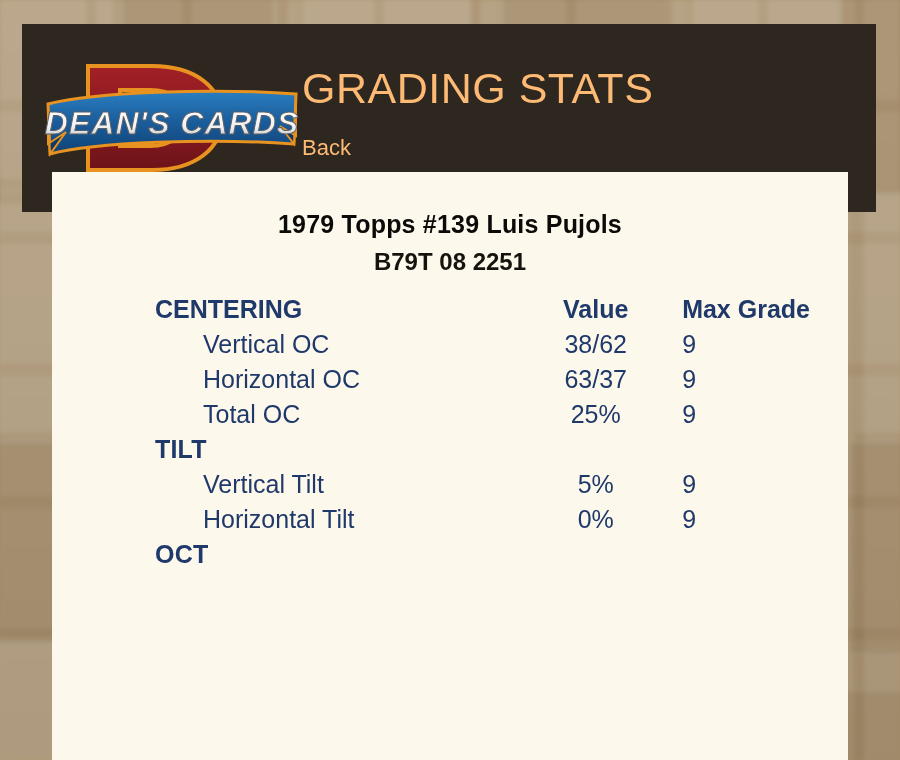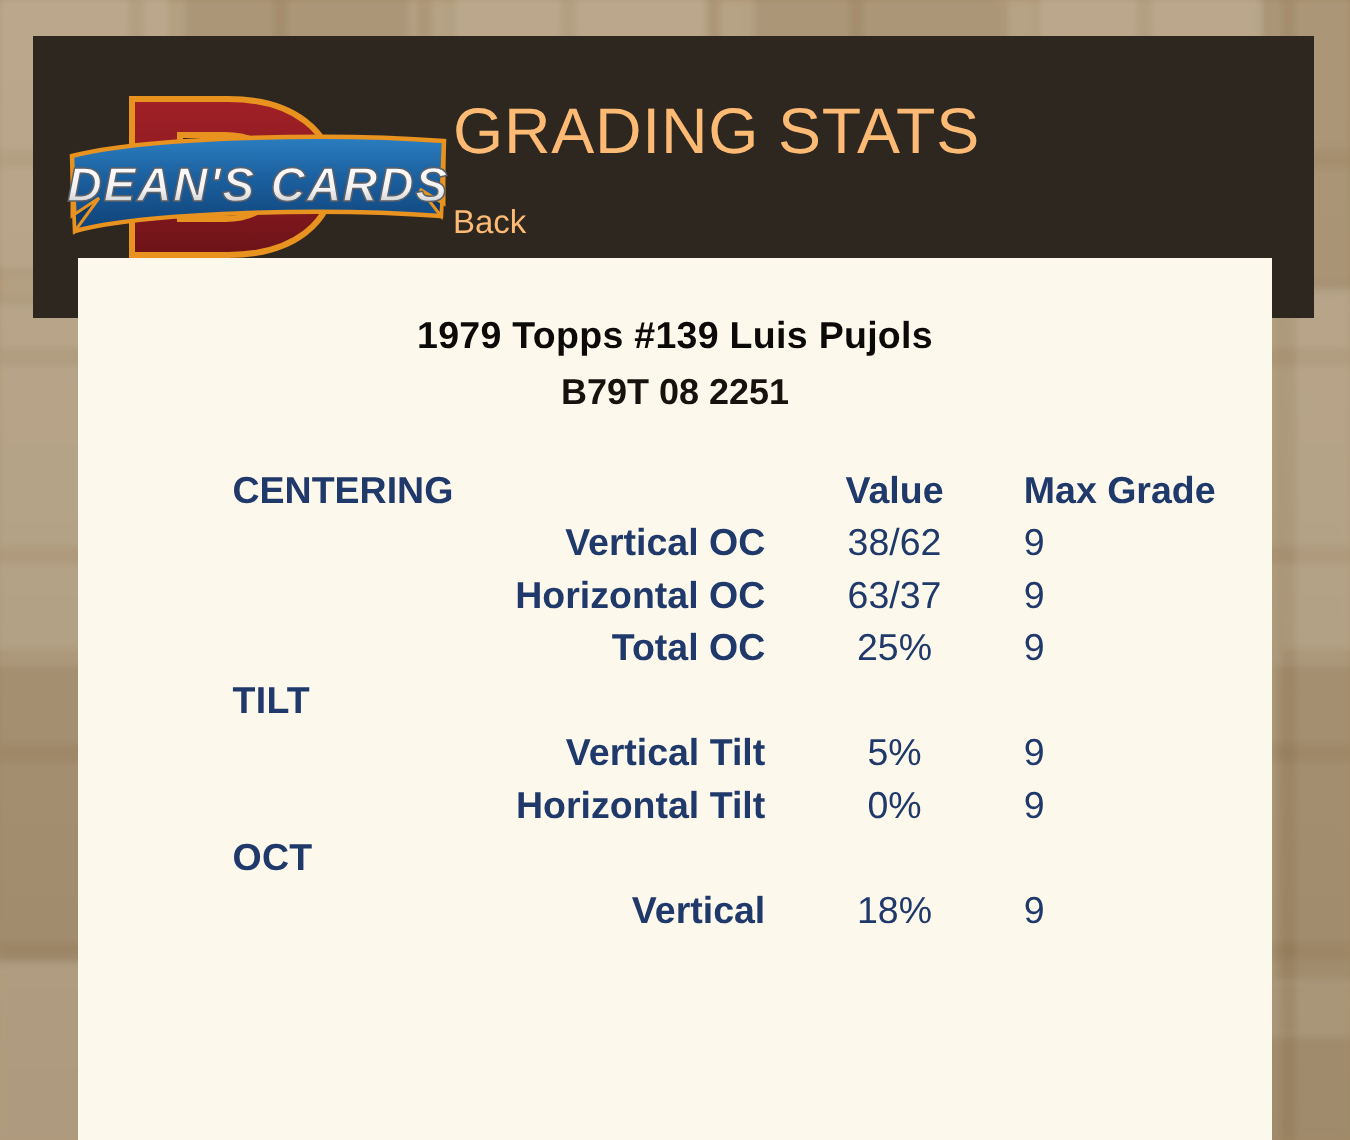--- a/index.html
+++ b/index.html
@@ -106,21 +106,21 @@
   #card-serial {
     text-align: center;
     font-size: 24px;
     font-weight: bold;
     color: #16130e;
     margin-top: 9px;
   }
 
   
   #stats {
-    margin: 34px 0 0 0;
+    margin: 16px 0 0 0;
     width: 796px;
     border-collapse: collapse;
     color: #20396b;
   }
   #stats td, #stats th {
     padding: 0;
     font-size: 25px;
     line-height: 35px;
     vertical-align: baseline;
   }
@@ -131,22 +131,21 @@
   .hdr-label { padding-left: 103px !important; font-weight: bold; }
   .hdr-col   { font-weight: bold; }
 
   .group-label {
     padding-left: 103px !important;
     font-weight: bold;
     letter-spacing: 0.2px;
   }
   .row-label {
     padding-left: 151px !important;
-    font-weight: bold;
-    text-align: right;
+    font-weight: normal;
   }
   .row-value, .row-grade { font-weight: normal; }
 </style>
 </head>
 <body>
 
 <div id="root">
 
   <div class="bg-layer"></div>
   <div class="bg-card" style="left:-10px;  top:-14px; width:120px; height:190px;"></div>
@@ -256,21 +255,16 @@
           <tr>
             <td class="col-label row-label">Horizontal Tilt</td>
             <td class="col-value row-value">0%</td>
             <td class="col-grade row-grade">9</td>
           </tr>
           <tr>
             <td class="col-label group-label">OCT</td>
             <td class="col-value"></td>
             <td class="col-grade"></td>
           </tr>
-          <tr>
-            <td class="col-label row-label">Vertical</td>
-            <td class="col-value row-value">18%</td>
-            <td class="col-grade row-grade">9</td>
-          </tr>
         </tbody>
     </table>
   </div>
 </div>
 
 </body></html>

